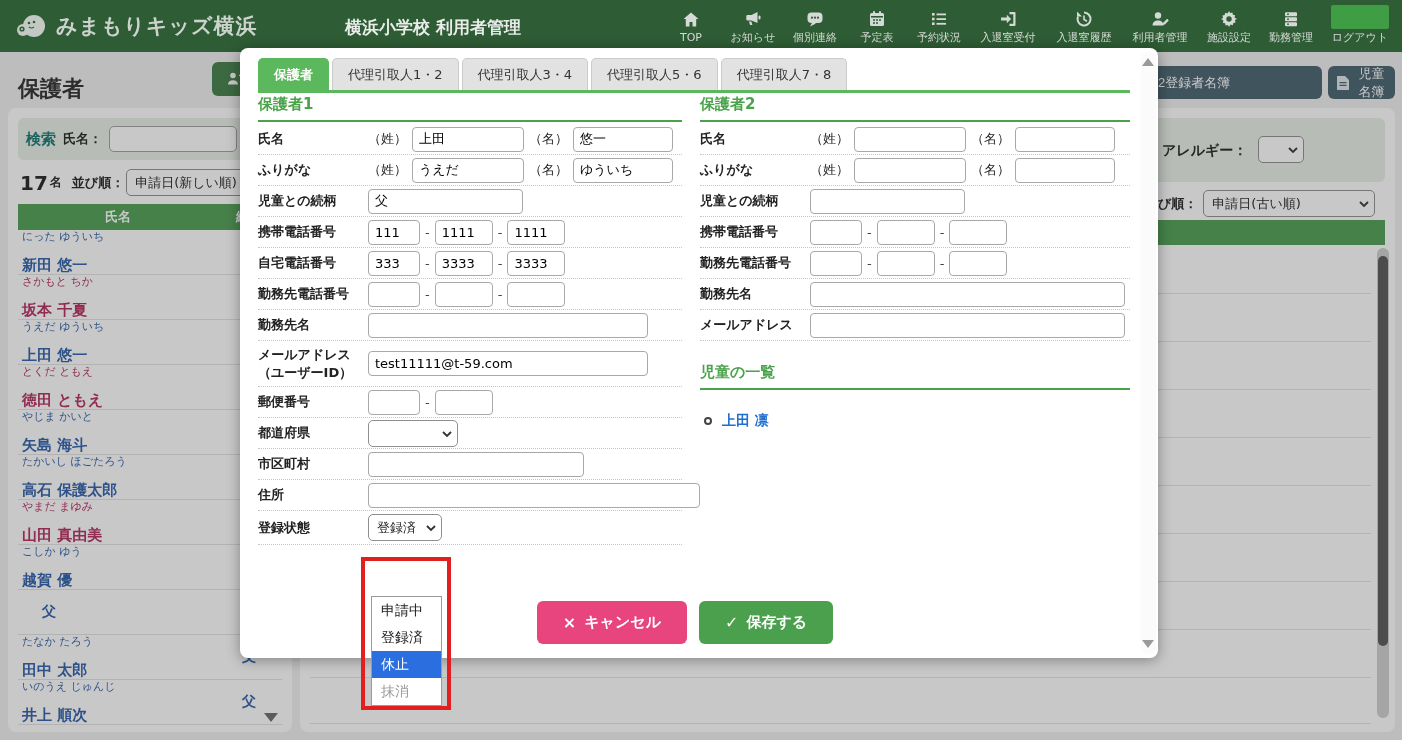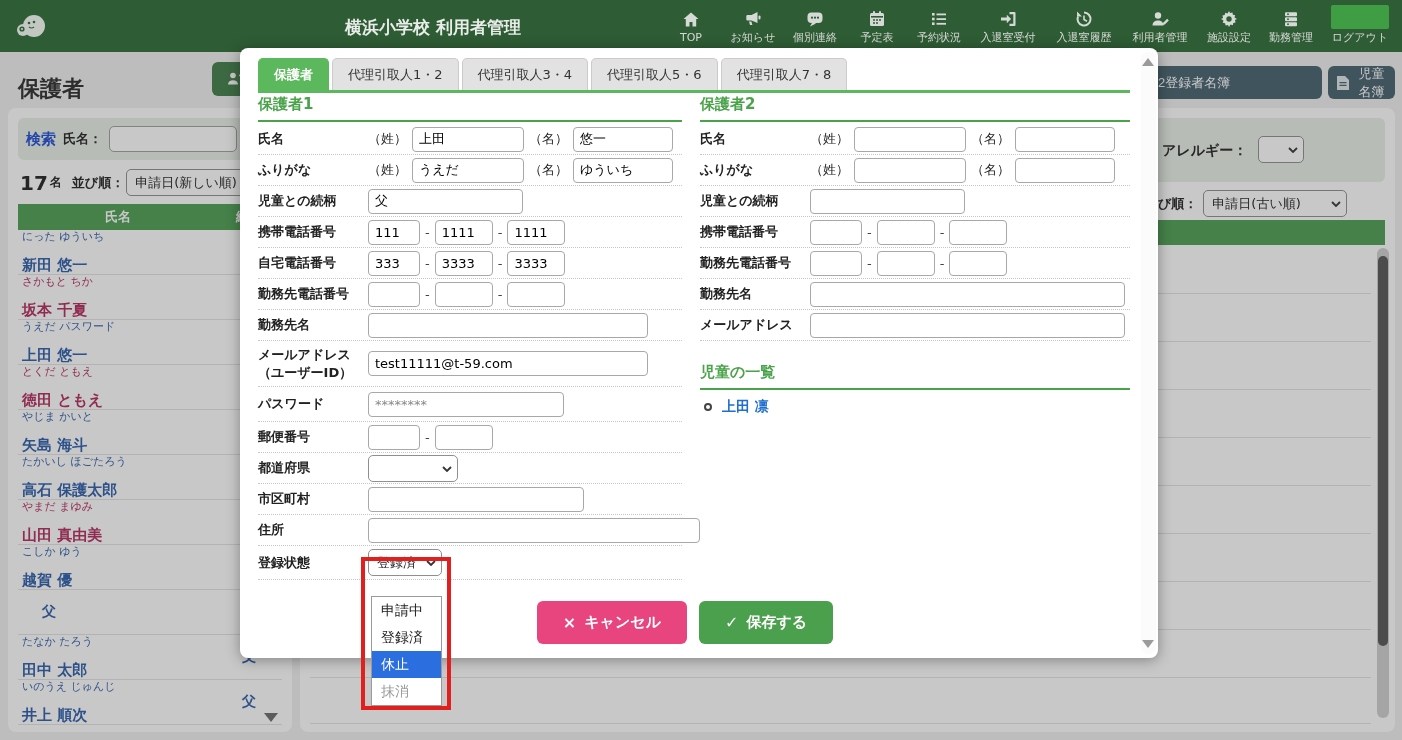--- a/index.html
+++ b/index.html
@@ -30,21 +30,21 @@
     background:rgba(50,50,50,0.27); z-index:50; pointer-events:none; }
 
   
   .page-title { position:absolute; left:18px; top:74px; font-size:22px; font-weight:bold; color:#2b2b2b; z-index:1;}
   .add-btn { position:absolute; left:212px; top:62px; height:34px; padding:0 14px;
     background:#3f7d46; color:#fff; font-size:13px; font-weight:bold; border:none; border-radius:6px;
     display:flex; align-items:center; gap:6px; z-index:1; }
   .sidebar-card { position:absolute; left:8px; top:108px; width:284px; height:624px;
     background:#fff; border-radius:8px; padding:10px; z-index:1; overflow:hidden; }
   .search-row { background:#e8efe8; border-radius:6px; padding:8px 8px; display:flex; align-items:center; gap:7px; }
-  .search-word { color:#1d4ed8; font-weight:bold; font-size:15px; }
+  .search-word { color:#0f766e; font-weight:bold; font-size:15px; }
   .fld-label { font-size:13px; font-weight:bold; }
   .tinput { border:1px solid #9f9f9f; border-radius:5px; height:26px; padding:0 6px; font-size:13px;
     font-family:inherit; background:#fff; }
   .count-row { display:flex; align-items:center; margin:9px 2px 8px 2px; gap:2px; }
   .count-num { font-size:20px; font-weight:bold; }
   .count-unit { font-size:12px; font-weight:bold; margin-right:8px; }
   .sel { position:relative; border:1px solid #8f8f8f; border-radius:5px; height:27px; background:#fff;
     display:flex; align-items:center; padding:0 20px 0 8px; font-size:13px; white-space:nowrap; overflow:hidden; }
   .sel .chev { position:absolute; right:5px; top:10px; }
   .list-header { background:#4c9e52; color:#fff; font-weight:bold; font-size:13px; height:26px;
@@ -101,21 +101,21 @@
   .flabel { width:110px; font-size:13px; font-weight:bold; flex-shrink:0; line-height:1.35; }
   .fvals { display:flex; align-items:center; gap:5px; flex-wrap:nowrap; }
   .paren { font-size:13px; }
   .minput { border:1px solid #a8a8a8; border-radius:4px; height:25px; padding:0 6px; font-size:13px;
     font-family:inherit; background:#fff; }
   .w115 { width:112px; } .w100 { width:100px; } .w155 { width:155px; }
   .w52 { width:52px; } .w58 { width:58px; } .w310 { width:280px; } .w195 { width:196px; }
   .w215 { width:216px; } .w330 { width:332px; } .w90 { width:90px; }
   .dash { font-size:13px; color:#444; }
   .children-sec { margin-top:22px; }
-  .child-item { display:flex; align-items:center; gap:10px; margin-top:8px; padding-left:4px; }
+  .child-item { display:flex; align-items:center; gap:10px; margin-top:22px; padding-left:4px; }
   .bullet { width:8px; height:8px; border:2px solid #444; border-radius:50%; }
   .child-link { color:#1f6fd0; font-size:14px; font-weight:bold; text-decoration:none; }
   .modal-btns { position:absolute; left:0; bottom:14px; width:890px; display:flex; justify-content:center; gap:12px; }
   .btn { border:none; border-radius:6px; color:#fff; font-size:15px; font-weight:bold;
     padding:12px 26px; display:flex; align-items:center; gap:8px; font-family:inherit; cursor:pointer; }
   .btn-cancel { background:#e8447e; }
   .btn-save { background:#4aa04c; }
   .btn .bicon { font-size:16px; font-weight:bold; }
   .modal-scroll { position:absolute; right:2px; top:4px; bottom:4px; width:15px; background:#fbfbfb; border-radius:7px; }
   .tri-up-s { width:0; height:0; border-left:6px solid transparent; border-right:6px solid transparent;
@@ -144,20 +144,21 @@
       <svg width="34" height="26" viewBox="0 0 34 26">
         <ellipse cx="20" cy="13" rx="11" ry="11" fill="#c3c8c3"></ellipse>
         <circle cx="9" cy="17" r="6" fill="#c3c8c3"></circle>
         <circle cx="8" cy="16" r="2.6" fill="#2e5c34"></circle>
         <circle cx="8" cy="16" r="1.1" fill="#c3c8c3"></circle>
         <circle cx="15" cy="10" r="1.3" fill="#2e5c34"></circle>
         <circle cx="20" cy="9" r="1.3" fill="#2e5c34"></circle>
         <path d="M15 14q2.5 2 5 0" stroke="#2e5c34" stroke-width="1.2" fill="none"></path>
       </svg>
     </span>
+    <span class="logo-text">みまもりキッズ横浜</span>
   </div>
   <div class="nav-title">横浜小学校 利用者管理</div>
 
   <div class="nav-items">
     <div class="nav-item">
       <span class="nicon">
         <svg width="20" height="20" viewBox="0 0 20 20" fill="#d6dad6">
             <path d="M10 2.5L17.5 9h-2.3v7.5H11.5V12h-3v4.5H4.8V9H2.5z"></path>
           </svg>
       </span>
@@ -315,21 +316,21 @@
   </div>
   <div class="g-row mother">
     <span class="g-names">
         <span class="g-kana">さかもと ちか</span>
         <span class="g-name">坂本 千夏</span>
       </span>
     <span class="g-rel">母</span>
   </div>
   <div class="g-row father">
     <span class="g-names">
-        <span class="g-kana">うえだ パスワード</span>
+        <span class="g-kana">うえだ ゆういち</span>
         <span class="g-name">上田 悠一</span>
       </span>
     <span class="g-rel">父</span>
   </div>
   <div class="g-row mother">
     <span class="g-names">
         <span class="g-kana">とくだ ともえ</span>
         <span class="g-name">徳田 ともえ</span>
       </span>
     <span class="g-rel">母</span>
@@ -416,21 +417,21 @@
     <div class="sel rc-sel-b">
         <span class="chev">
           <svg width="10" height="7" viewBox="0 0 10 7">
             <path d="M1 1l4 4 4-4" stroke="#333" stroke-width="1.8" fill="none"></path>
           </svg>
         </span>
       </div>
   </div>
   <div class="rc-sort">
     <span class="fld-label">並び順：</span>
-    <div class="sel" style="width:144px">
+    <div class="sel" style="width:172px">
       <span>申請日(古い順)</span>
       <span class="chev">
           <svg width="10" height="7" viewBox="0 0 10 7">
             <path d="M1 1l4 4 4-4" stroke="#333" stroke-width="1.8" fill="none"></path>
           </svg>
         </span>
     </div>
   </div>
   <div class="rc-header">
     <span class="hfrag">考</span>
@@ -538,26 +539,20 @@
     <div class="frow tall">
       <span class="flabel">
         <span style="display:block">メールアドレス</span>
         <span style="display:block">（ユーザーID）</span>
       </span>
       <span class="fvals">
           <input class="minput w310" value="test11111@t-59.com" style="">
         </span>
     </div>
 
-    <div class="frow" style="min-height:35px">
-      <span class="flabel">パスワード</span>
-      <span class="fvals">
-          <input class="minput w195" style="color: rgb(136, 136, 136);" value="********">
-        </span>
-    </div>
 
     <div class="frow">
       <span class="flabel">郵便番号</span>
       <span class="fvals">
         <input class="minput w52" style="">
         <span class="dash">-</span>
         <input class="minput w58" style="">
       </span>
     </div>
 

